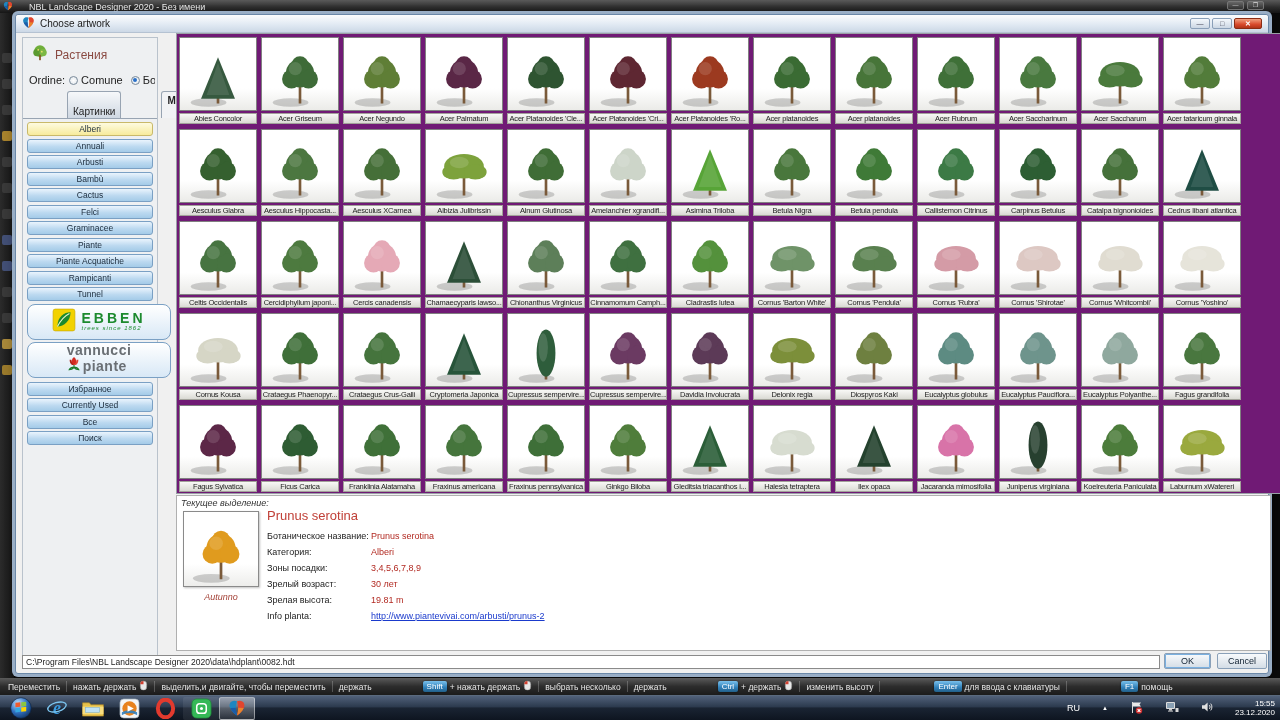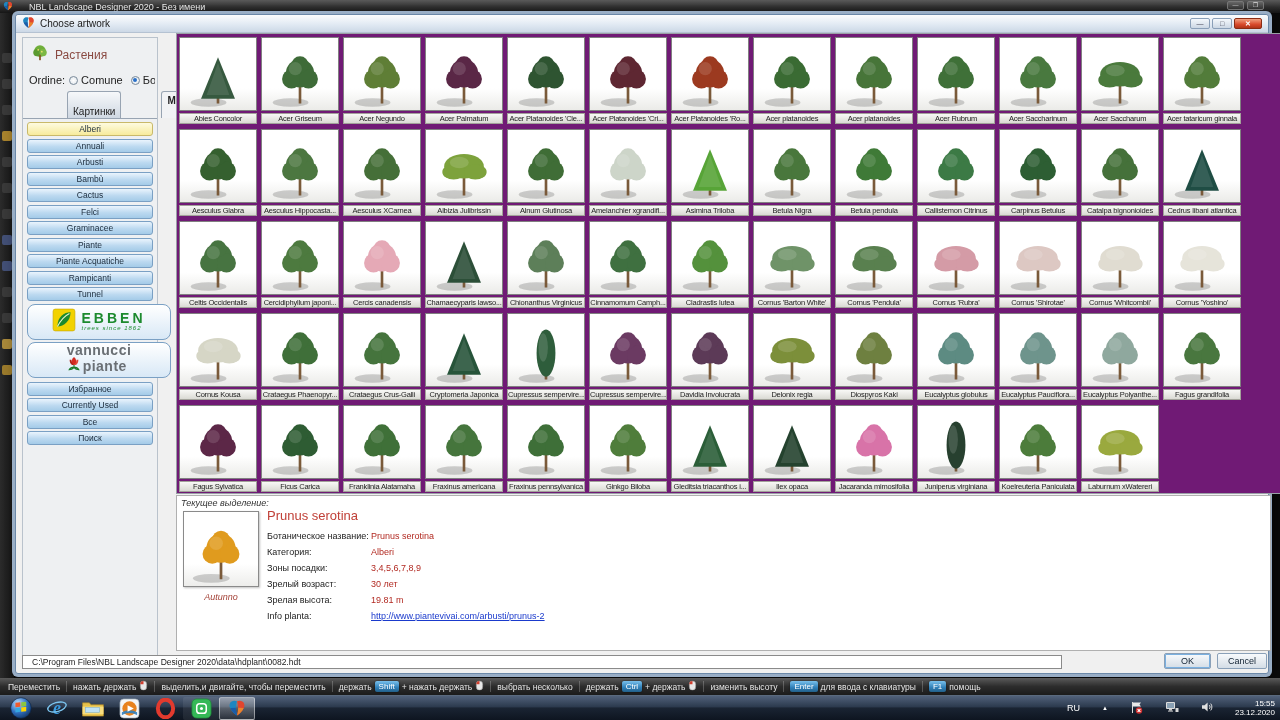--- a/index.html
+++ b/index.html
@@ -102,39 +102,39 @@
   #dcaption { position:absolute; left:6px; top:96px; width:76px; text-align:center;
     font-size:9px; font-style:italic; color:#a5443a; }
   #dtitle { position:absolute; left:90px; top:12px; font-size:13px; color:#c04038; }
   #detail-fields { position:absolute; left:90px; top:32px; }
   .dfield { display:flex; height:16px; align-items:center; font-size:9px; }
   .dlabel { width:104px; color:#222; }
   .dvalue { color:#b22a22; }
   .dlink { color:#1a3acc; text-decoration:underline; }
 
   
-  #pathbar { position:absolute; left:6px; top:640px; width:1040px; height:14px;
+  #pathbar { position:absolute; left:6px; top:640px; width:1138px; height:14px;
     background:#fff; border:1px solid #8a8a8a; font-size:8.5px; color:#222;
-    line-height:12px; padding-left:9px; white-space:nowrap; overflow:hidden; }
+    line-height:12px; padding-left:3px; white-space:nowrap; overflow:hidden; }
   .dlg-footbtn { position:absolute; top:638px; height:16px; border:1px solid #8aa0b8;
     border-radius:2px; background:linear-gradient(#f8fafc,#d4dde6); font-size:9px;
     color:#123; text-align:center; line-height:14px; font-family:inherit; }
   #okbtn { left:1148px; width:47px; box-shadow:0 0 0 1px #7ab0e0 inset;text-align:center; }
   #cancelbtn { left:1201px; width:50px; }
 
   
   #hintbar { position:absolute; left:0; top:678px; width:1280px; height:17px;
     background:linear-gradient(#5a5a5a,#2c2c2c 50%,#1b1b1b);
     display:flex; align-items:center; color:#e6e6e6; font-size:8.5px; padding-left:2px; }
   .hseg { display:flex; align-items:center; gap:3px; padding:0 6px;
     border-left:1px solid rgba(255,255,255,.22); height:11px; white-space:nowrap; }
   .hseg:first-child { border-left:none; }
   .kbadge { background:linear-gradient(#79c0ec,#2f7fb8 60%,#236089); border-radius:2px;
     color:#fff; padding:0 4px; font-size:8px; height:11px; line-height:11px;
-    box-shadow:0 0 2px rgba(0,0,0,.6); }
+    box-shadow:0 0 2px rgba(0,0,0,.6);margin-left:48px; }
 
   
   #taskbar { position:absolute; left:0; top:695px; width:1280px; height:25px;
     background:linear-gradient(#51617a,#2c3a4e 45%,#1a2433 50%,#0e1520);
     border-top:1px solid #5a6a7e; display:flex; align-items:center; padding-left:3px; }
   .tb-icon { width:36px; height:23px; display:flex; align-items:center; justify-content:center; }
   .tb-icon.active { background:linear-gradient(rgba(255,255,255,.42),rgba(255,255,255,.12));
     border:1px solid rgba(255,255,255,.45); border-radius:2px; }
   .tb-icon.subtle { background:rgba(255,255,255,.07); border-radius:2px; }
   #tray { margin-left:auto; display:flex; align-items:center; gap:22px; padding-right:5px;
@@ -1057,20 +1057,33 @@
           <div class="cell">
             <div class="imgbox">
               <svg width="66" height="62" viewBox="0 0 70 62">
     <ellipse cx="25" cy="56" rx="19" ry="4.5" fill="#333" opacity=".22"></ellipse>
     <rect x="33.6" y="34" width="2.8" height="23" fill="#7a5a3a"></rect>
                 <polygon points="35,8 53,52 17,52" fill="#2b5e38"></polygon>
              <polygon points="35,14 47,48 23,48" fill="#fff" opacity=".10"></polygon>
               </svg>
             </div>
             <div class="clabel">Gleditsia triacanthos i...</div>
+          </div>
+          <div class="cell">
+            <div class="imgbox">
+              <svg width="66" height="62" viewBox="0 0 70 62">
+    <ellipse cx="25" cy="56" rx="19" ry="4.5" fill="#333" opacity=".22"></ellipse>
+    <rect x="33.6" y="34" width="2.8" height="23" fill="#7a5a3a"></rect>
+                <ellipse cx="35" cy="26" rx="21" ry="13" fill="#d7dcd0"></ellipse>
+             <ellipse cx="24" cy="32" rx="12" ry="8" fill="#d7dcd0"></ellipse>
+             <ellipse cx="47" cy="32" rx="12" ry="8" fill="#d7dcd0"></ellipse>
+             <ellipse cx="30" cy="22" rx="10" ry="6" fill="#fff" opacity=".14"></ellipse>
+              </svg>
+            </div>
+            <div class="clabel">Halesia tetraptera</div>
           </div>
           <div class="cell">
             <div class="imgbox">
               <svg width="66" height="62" viewBox="0 0 70 62">
     <ellipse cx="25" cy="56" rx="19" ry="4.5" fill="#333" opacity=".22"></ellipse>
     <rect x="33.6" y="34" width="2.8" height="23" fill="#7a5a3a"></rect>
                 <polygon points="35,8 53,52 17,52" fill="#24422e"></polygon>
              <polygon points="35,14 47,48 23,48" fill="#fff" opacity=".10"></polygon>
               </svg>
             </div>

